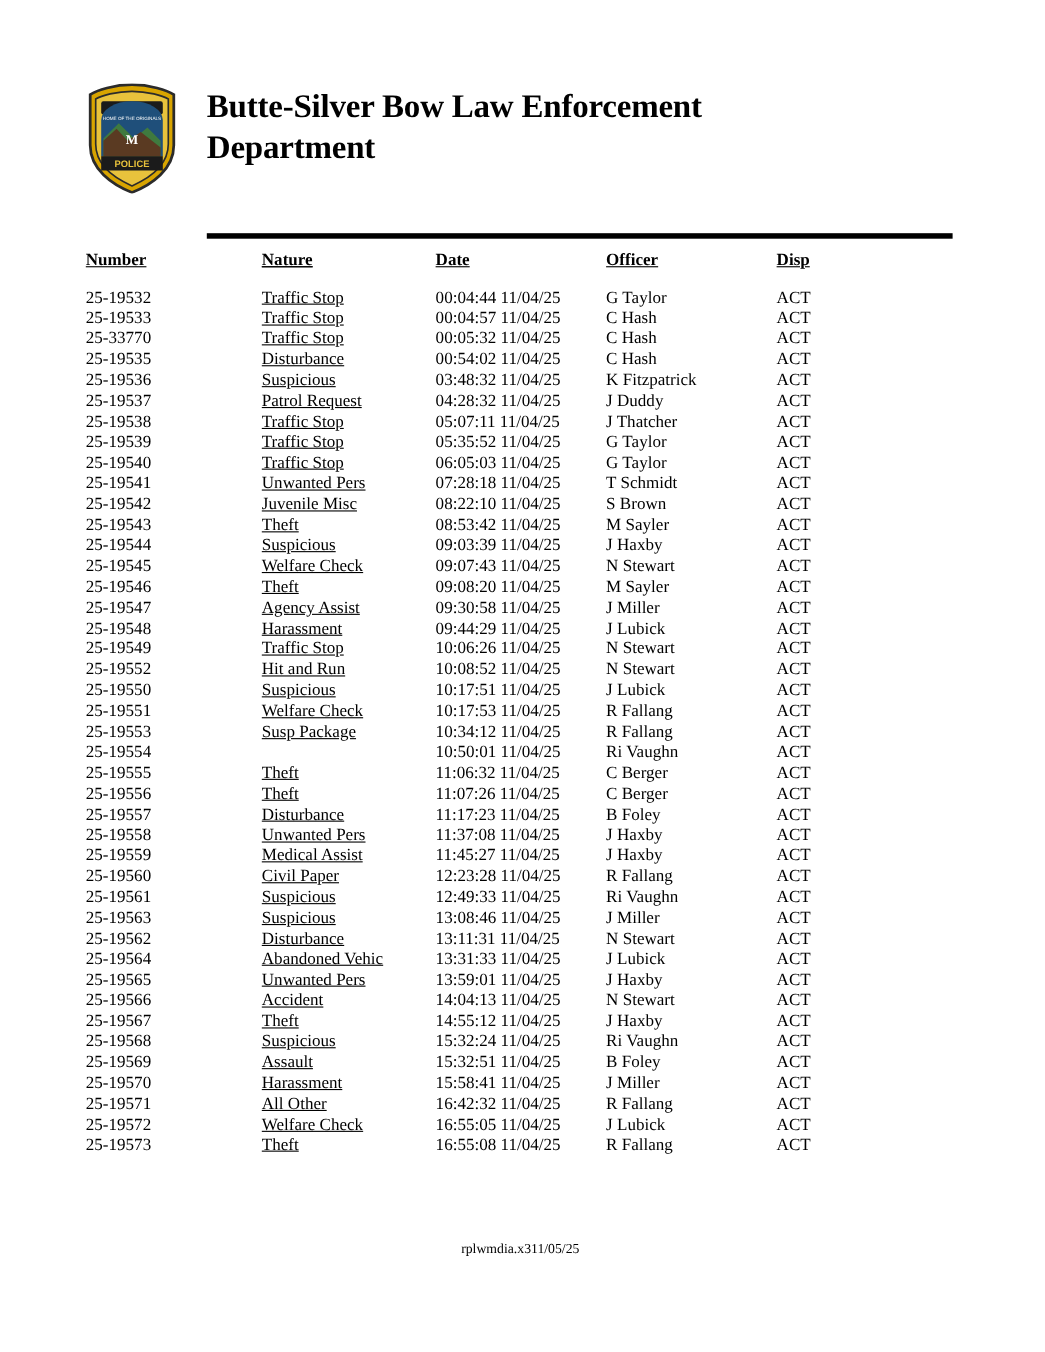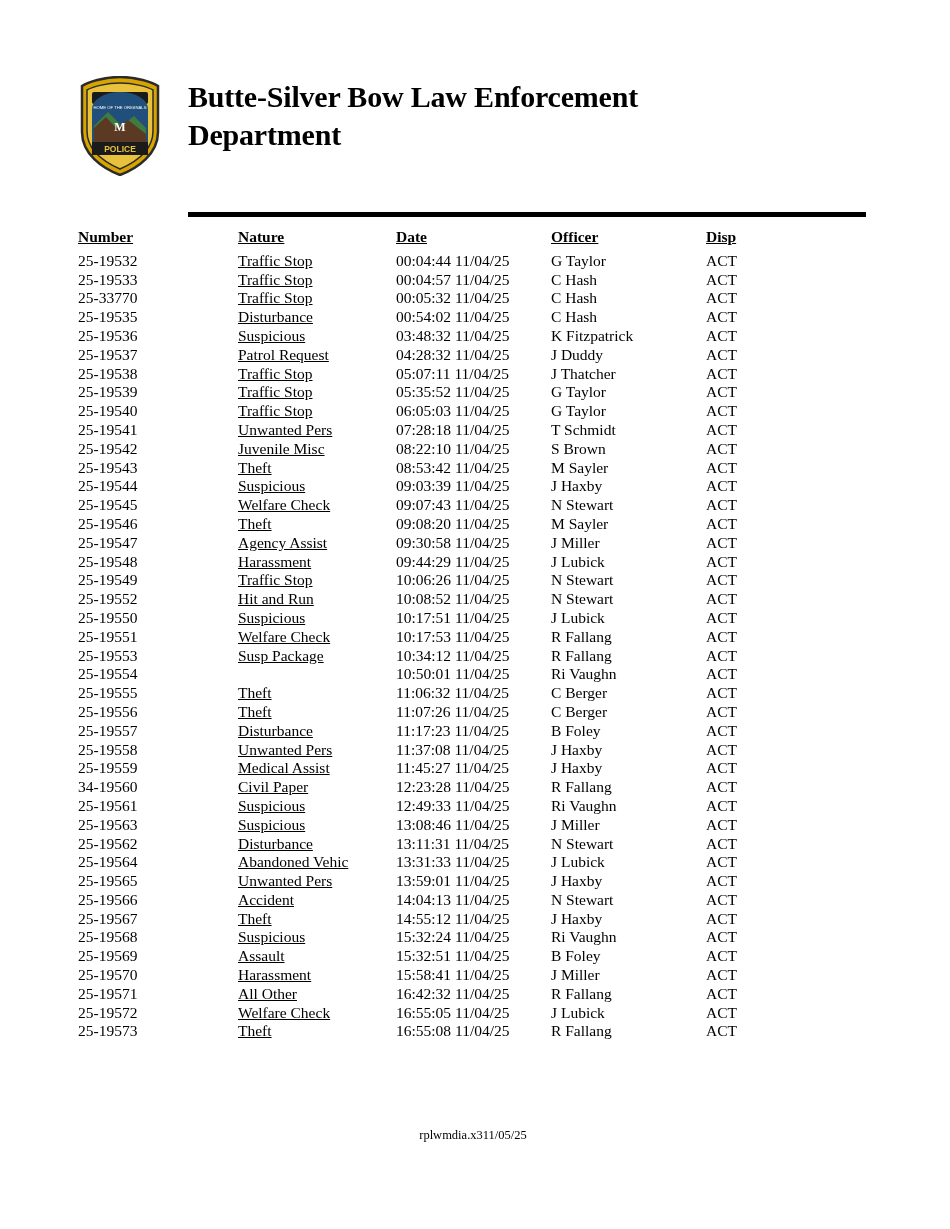--- a/index.html
+++ b/index.html
@@ -78,21 +78,21 @@
     line-height: 18.8px;
   }
   .row {
     display: flex;
     align-items: baseline;
     height: 18.8px;
   }
   .row.header-row {
     font-weight: bold;
     text-decoration: underline;
-    margin-bottom: 5px;
+    margin-bottom: 15px;
   }
   .c-number { width: 160px; flex: 0 0 160px; }
   .c-nature { width: 158px; flex: 0 0 158px; text-decoration: underline; }
   .c-date   { width: 155px; flex: 0 0 155px; }
   .c-officer{ width: 155px; flex: 0 0 155px; }
   .c-disp   { width: 90px;  flex: 0 0 90px; }
 
   
   .footer {
     position: absolute;
@@ -333,21 +333,21 @@
           <div class="c-disp">ACT</div>
         </div>
         <div class="row">
           <div class="c-number">25-19559</div>
           <div class="c-nature">Medical Assist</div>
           <div class="c-date">11:45:27 11/04/25</div>
           <div class="c-officer">J Haxby</div>
           <div class="c-disp">ACT</div>
         </div>
         <div class="row">
-          <div class="c-number">34-19560</div>
+          <div class="c-number">25-19560</div>
           <div class="c-nature">Civil Paper</div>
           <div class="c-date">12:23:28 11/04/25</div>
           <div class="c-officer">R Fallang</div>
           <div class="c-disp">ACT</div>
         </div>
         <div class="row">
           <div class="c-number">25-19561</div>
           <div class="c-nature">Suspicious</div>
           <div class="c-date">12:49:33 11/04/25</div>
           <div class="c-officer">Ri Vaughn</div>

